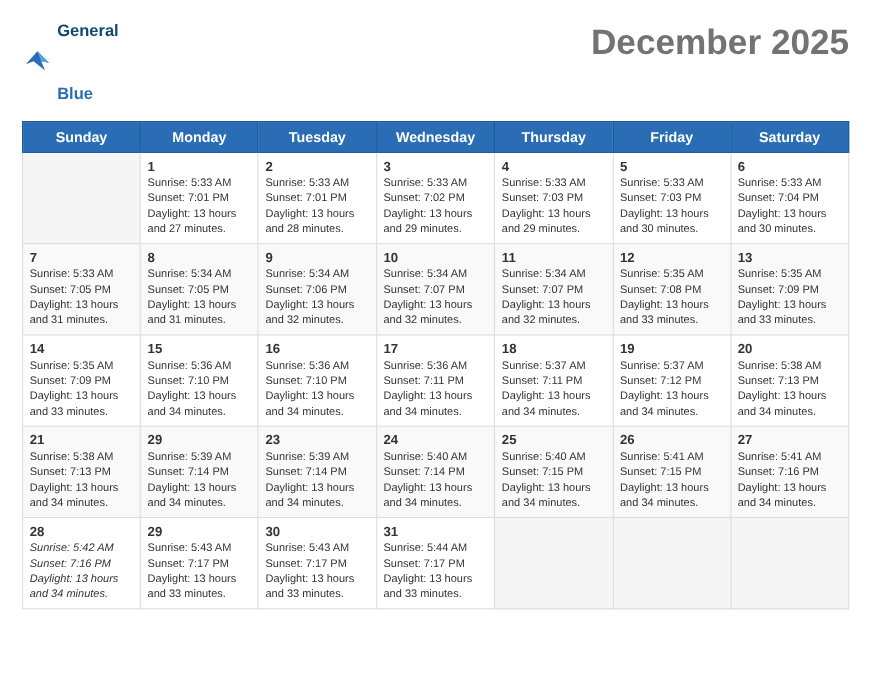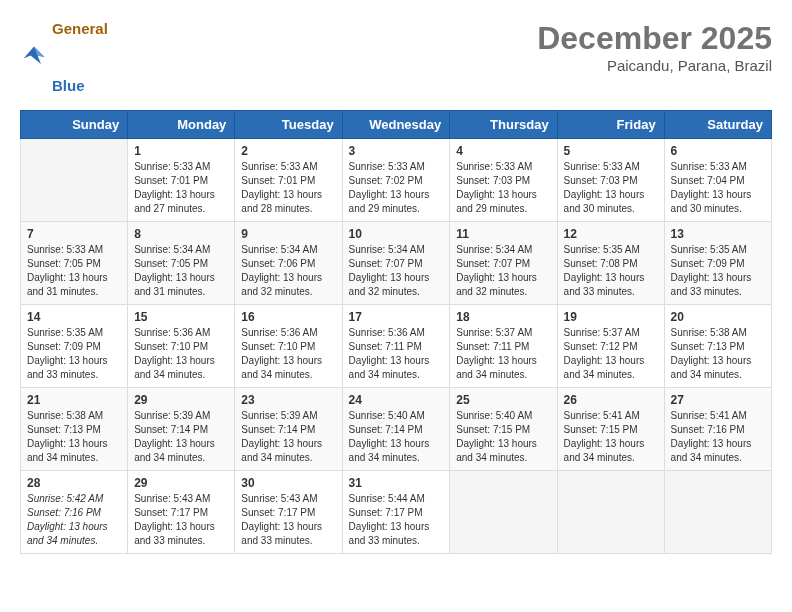--- a/index.html
+++ b/index.html
@@ -38,21 +38,21 @@
       color: #555;
     }
     .calendar {
       width: 100%;
       border-collapse: collapse;
       border: 1px solid #ccc;
     }
     .calendar th {
       background-color: #2a6db5;
       color: white;
-      text-align: right;
+      text-align: center;
       padding: 6px 8px;
       font-size: 13px;
       font-weight: bold;
       border: 1px solid #1a5a9a;
     }
     .calendar td {
       vertical-align: top;
       padding: 5px 6px;
       border: 1px solid #ddd;
       width: 108px;
@@ -85,27 +85,26 @@
 </head>
 <body>
 
 <div class="header">
   <div class="logo">
     <svg class="logo-bird" viewBox="0 0 40 40">
       <polygon points="20,5 35,20 25,18 30,30 15,18 5,22" fill="#2a6db5"></polygon>
       <polygon points="20,5 35,20 25,18" fill="#5ba3e0"></polygon>
     </svg>
     <div>
-      <div style="font-size:15px;font-weight:bold;color:#a16207;">General</div>
+      <div style="font-size:15px;font-weight:bold;color:#0c4a6e;">General</div>
       <div style="font-size:15px;font-weight:bold;color:#2a6db5;margin-top:40px;">Blue</div>
     </div>
   </div>
   <div class="title-block">
     <div class="month-title">December 2025</div>
-    <div class="location">Paicandu, Parana, Brazil</div>
   </div>
 </div>
 
 <table class="calendar">
   <thead>
     <tr id="header-row">
     <th>Sunday</th>
         <th>Monday</th>
         <th>Tuesday</th>
         <th>Wednesday</th>

